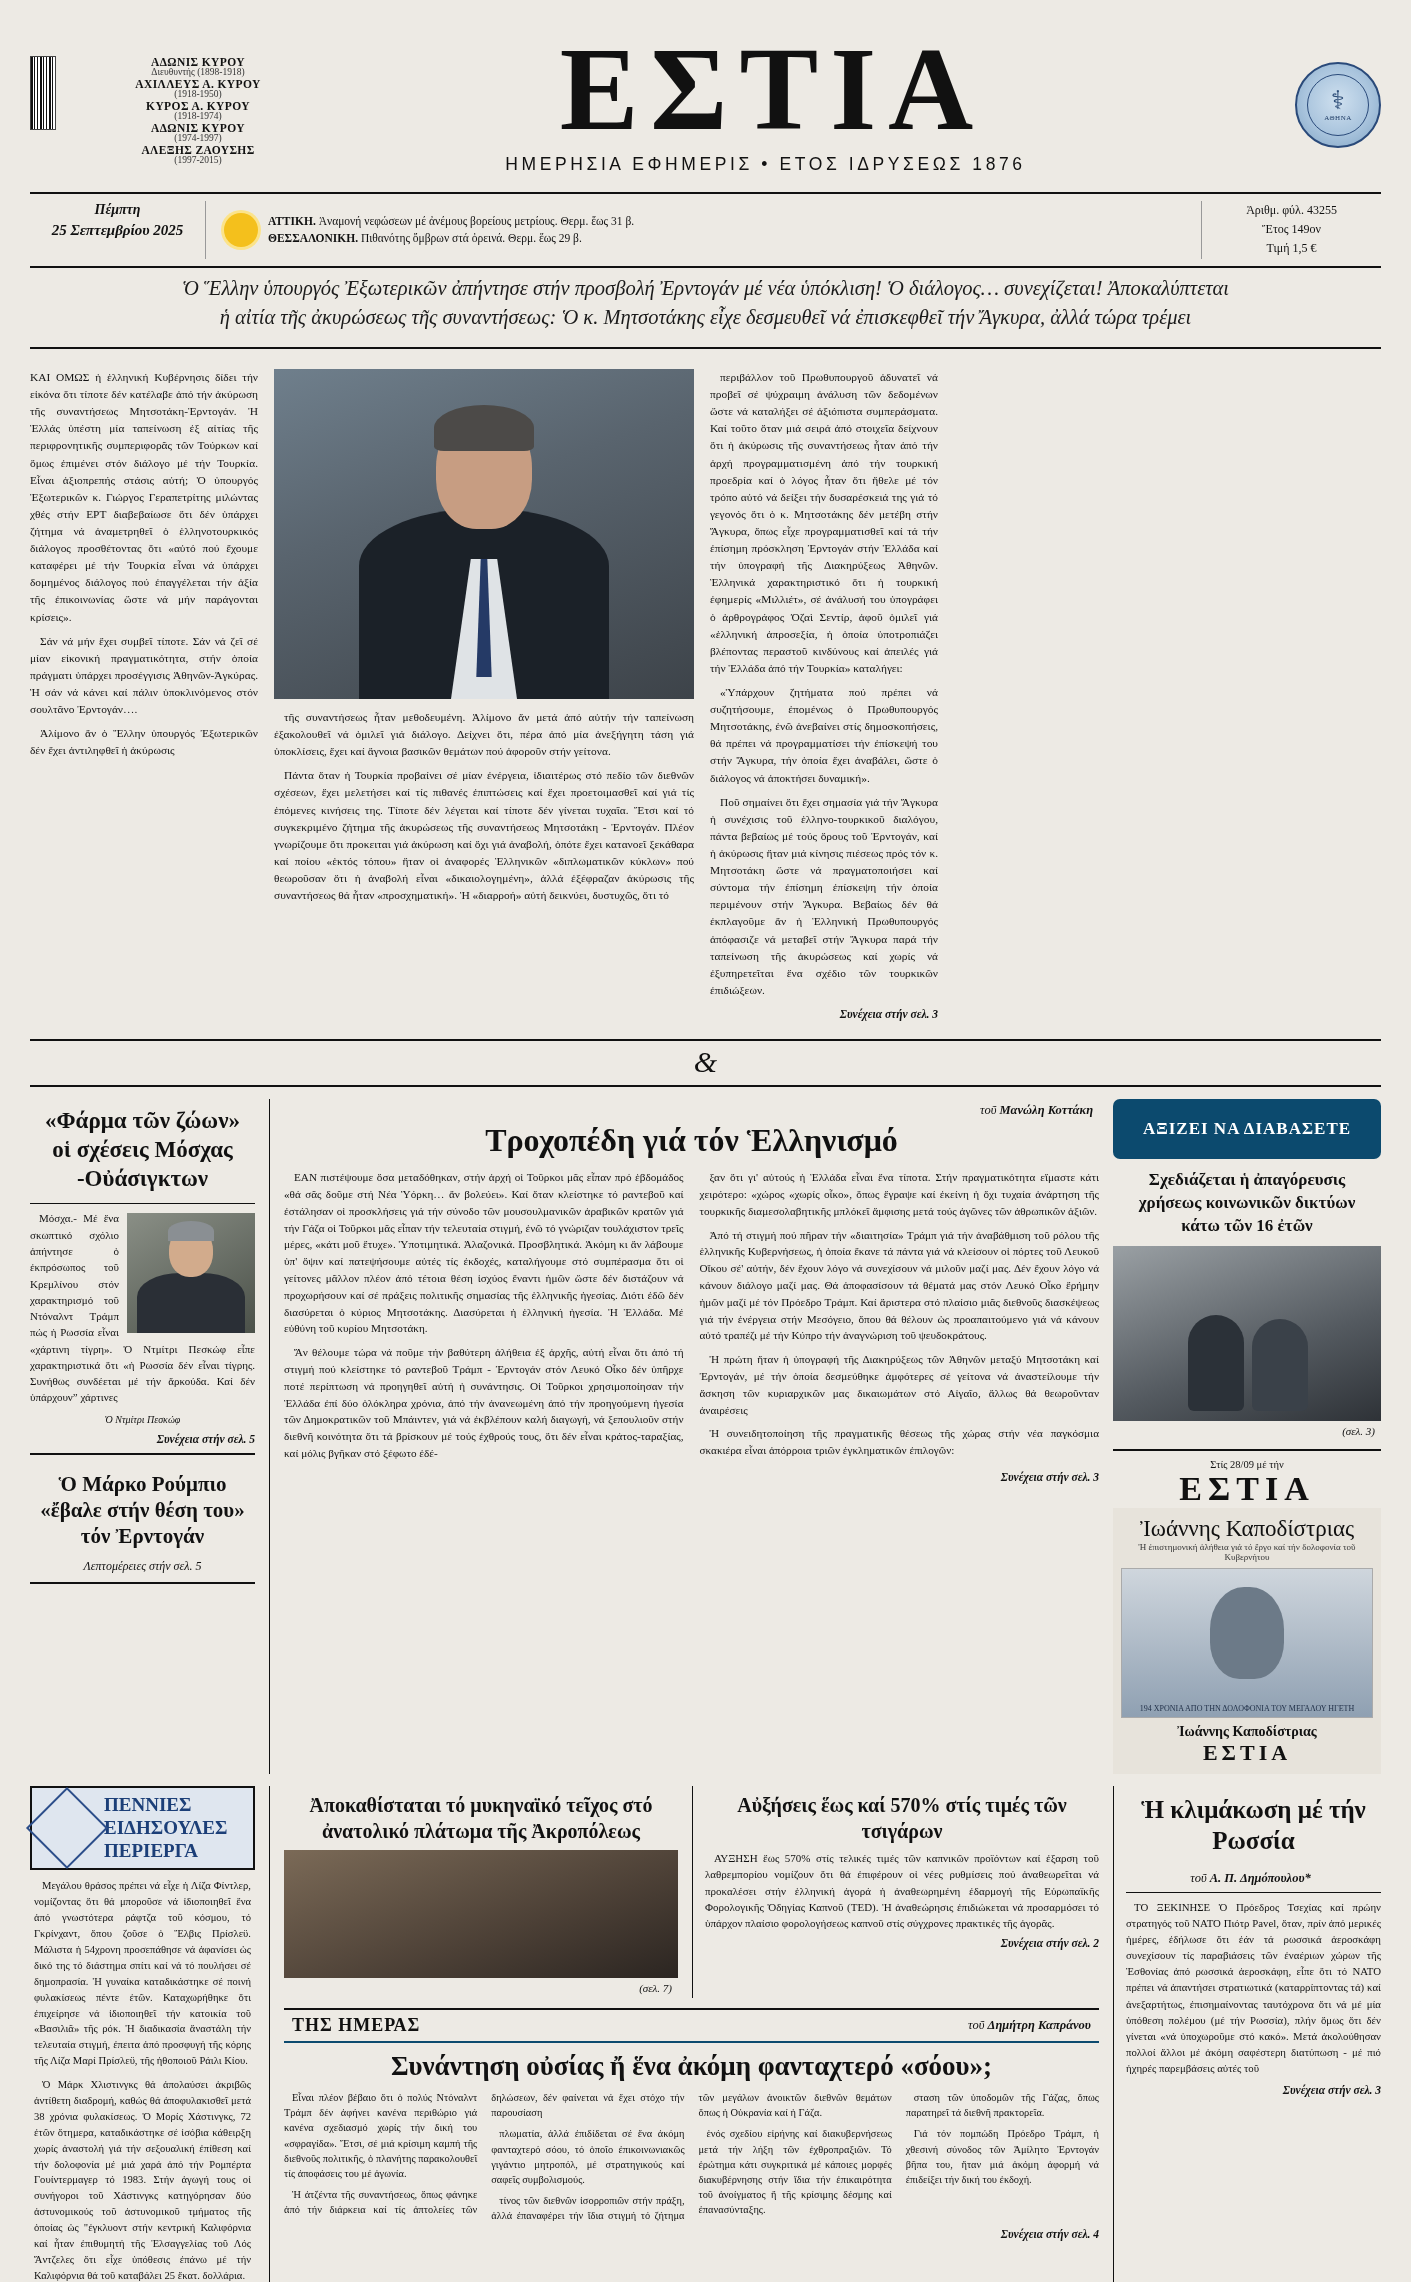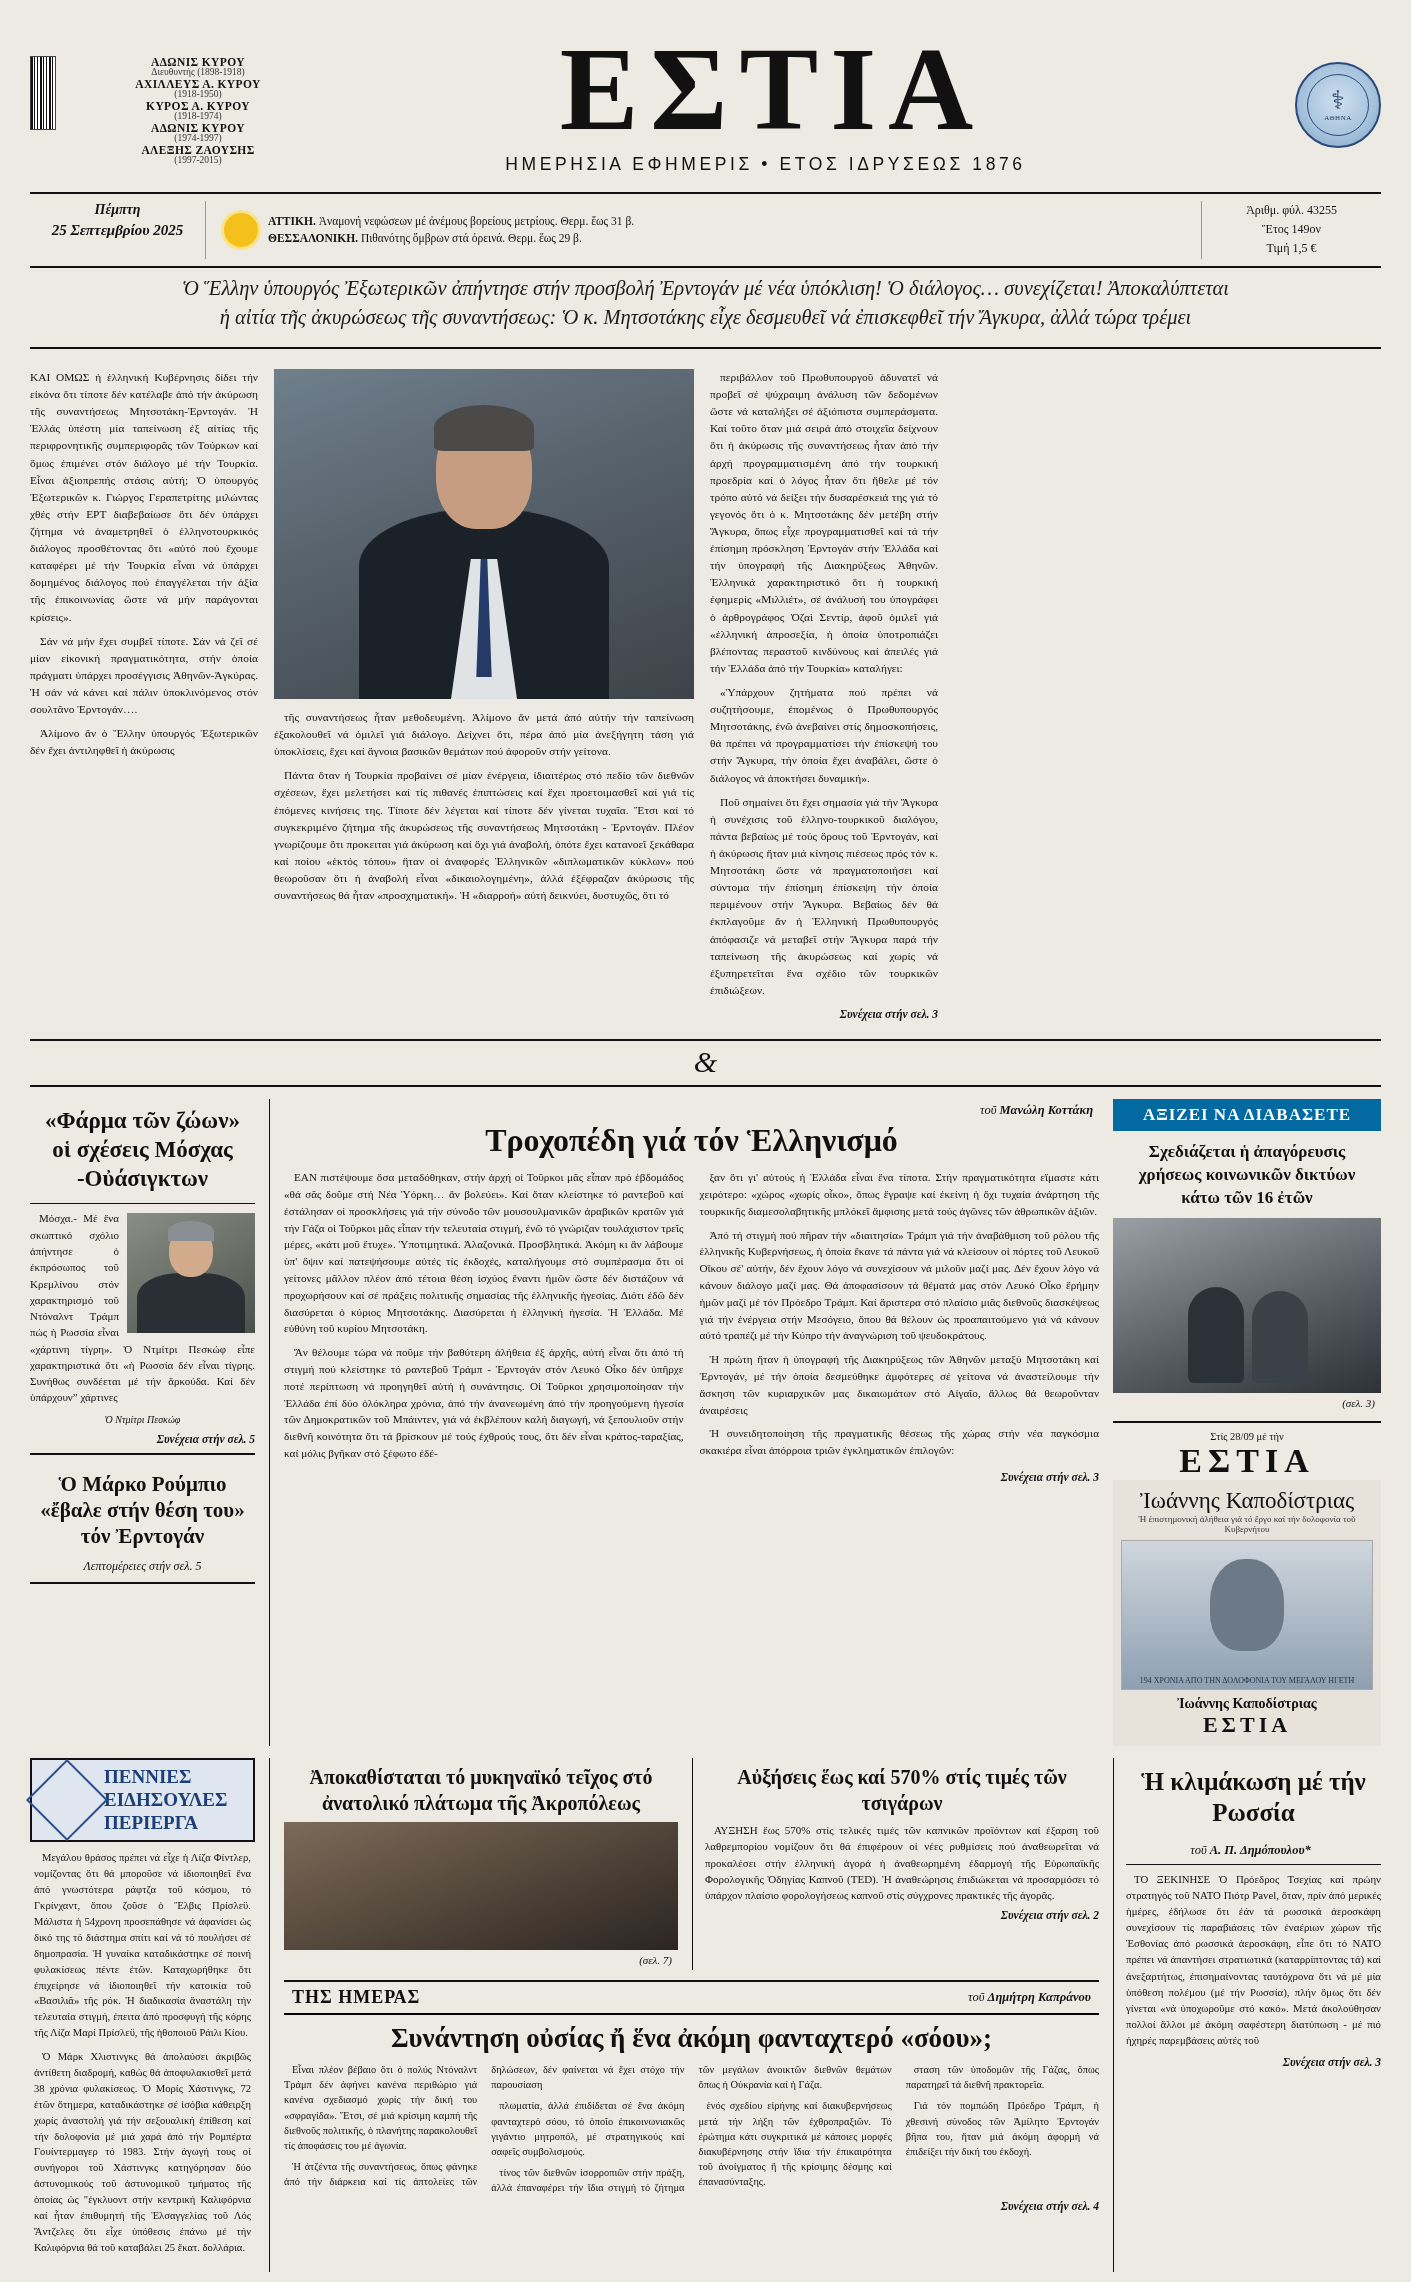--- a/index.html
+++ b/index.html
@@ -114,22 +114,22 @@
   .small-photo .sp-body{position:absolute;left:50%;transform:translateX(-50%);bottom:0;width:108px;height:60px;background:#2a2f36;border-radius:40% 40% 0 0;}
   .cap { font-size:10px; font-style:italic; text-align:center; clear:both; padding:2px 2px 4px;}
   .txt-sm { font-size:11px; line-height:1.48; text-align:justify; }
   .txt-sm p { margin:0 0 6px; text-indent:9px;}
   .kicker { text-align:right; font-size:12.5px; font-style:italic; padding:4px 6px 0 0;}
   .kicker b{font-weight:bold;}
   .title-b { font-size:32px; font-weight:bold; text-align:center; padding:4px 0 10px; }
   .twocol { column-count:2; column-gap:16px; font-size:11.2px; line-height:1.5; text-align:justify;}
   .twocol p { margin:0 0 7px; text-indent:10px;}
   .badge-hdr {
-    background:#0369a1; color:#fff; text-align:center; font-weight:bold; font-size:17px;
-    letter-spacing:1px; padding:6px 0;
+    background:#0c4a6e; color:#fff; text-align:center; font-weight:bold; font-size:17px;
+    letter-spacing:1px; padding:20px 0;border-radius:7px;
   }
   .c-title { font-size:17px; font-weight:bold; text-align:center; line-height:1.35; padding:10px 8px 8px;}
   .c-photo { width:100%; height:175px; background:linear-gradient(160deg,#9aa0a4,#545a60 60%,#2e3237); position:relative;}
   .c-photo .fig1{position:absolute;left:28%;bottom:10px;width:56px;height:96px;background:#2b3138;border-radius:28px 28px 6px 6px;}
   .c-photo .fig2{position:absolute;left:52%;bottom:10px;width:56px;height:92px;background:#3a4149;border-radius:28px 28px 6px 6px;}
   .ref { text-align:right; font-style:italic; font-size:11px; padding:4px 6px;}
   .estia-mini { font-family:"Liberation Serif",serif; font-weight:bold; font-size:34px; letter-spacing:6px; text-align:center;}
   .mini-date{font-size:10.5px;text-align:center;}
   .book-ad { background:#e7e3db; padding:8px; }
   .book-title { font-size:23px; text-align:center; font-family:"Liberation Serif",serif;}
@@ -141,21 +141,21 @@
   .bc1 { width:225px; }
   .bc2 { flex:1; }
   .bc3 { width:268px; }
   .pennies { display:flex; align-items:center; gap:8px; padding:6px; border:2px solid #111; background:#dfe6ef;}
   .pen-logo { width:58px;height:58px;border:2px solid #2c4e8a; transform:rotate(45deg); flex:none; }
   .pen-title{font-size:19px;font-weight:bold;line-height:1.2;color:#1c3f78;}
   .bullets { font-size:10.6px; line-height:1.5; text-align:justify; padding:8px 4px;}
   .bullets p { margin:0 0 8px; text-indent:8px;}
   .arch-photo{width:100%;height:128px;background:linear-gradient(160deg,#7b6a57,#4c4036 60%,#2b2521);}
   .b-title{font-size:20px;font-weight:bold;text-align:center;line-height:1.3;padding:6px 4px;}
-  .day-bar{border-top:2px solid #111;border-bottom:2px solid #000000;margin-top:10px;padding:5px 0;display:flex;justify-content:space-between;align-items:center;gap:40px;}
+  .day-bar{border-top:2px solid #111;border-bottom:2px solid #0c4a6e;margin-top:10px;padding:5px 0;display:flex;justify-content:space-between;align-items:center;gap:40px;}
   .day-bar .l{font-size:18px;font-weight:bold;letter-spacing:1px;padding-left:8px;}
   .day-bar .r{font-size:12.5px;font-style:italic;padding-right:8px;}
   .day-title{font-size:27px;font-weight:bold;text-align:center;padding:8px 0 8px;}
   .fourcol{column-count:4;column-gap:14px;font-size:10.4px;line-height:1.46;text-align:justify;}
   .fourcol p{margin:0 0 6px;text-indent:8px;}
   .blue-txt{font-size:10.8px;line-height:1.5;text-align:justify;}
   .blue-txt p{margin:0 0 7px;text-indent:8px;}
   .sep-v{border-left:1px solid #111;}
   .hr2{border-top:2px solid #111;margin:8px 0;}
   .hr1{border-top:1px solid #111;margin:6px 0;}

